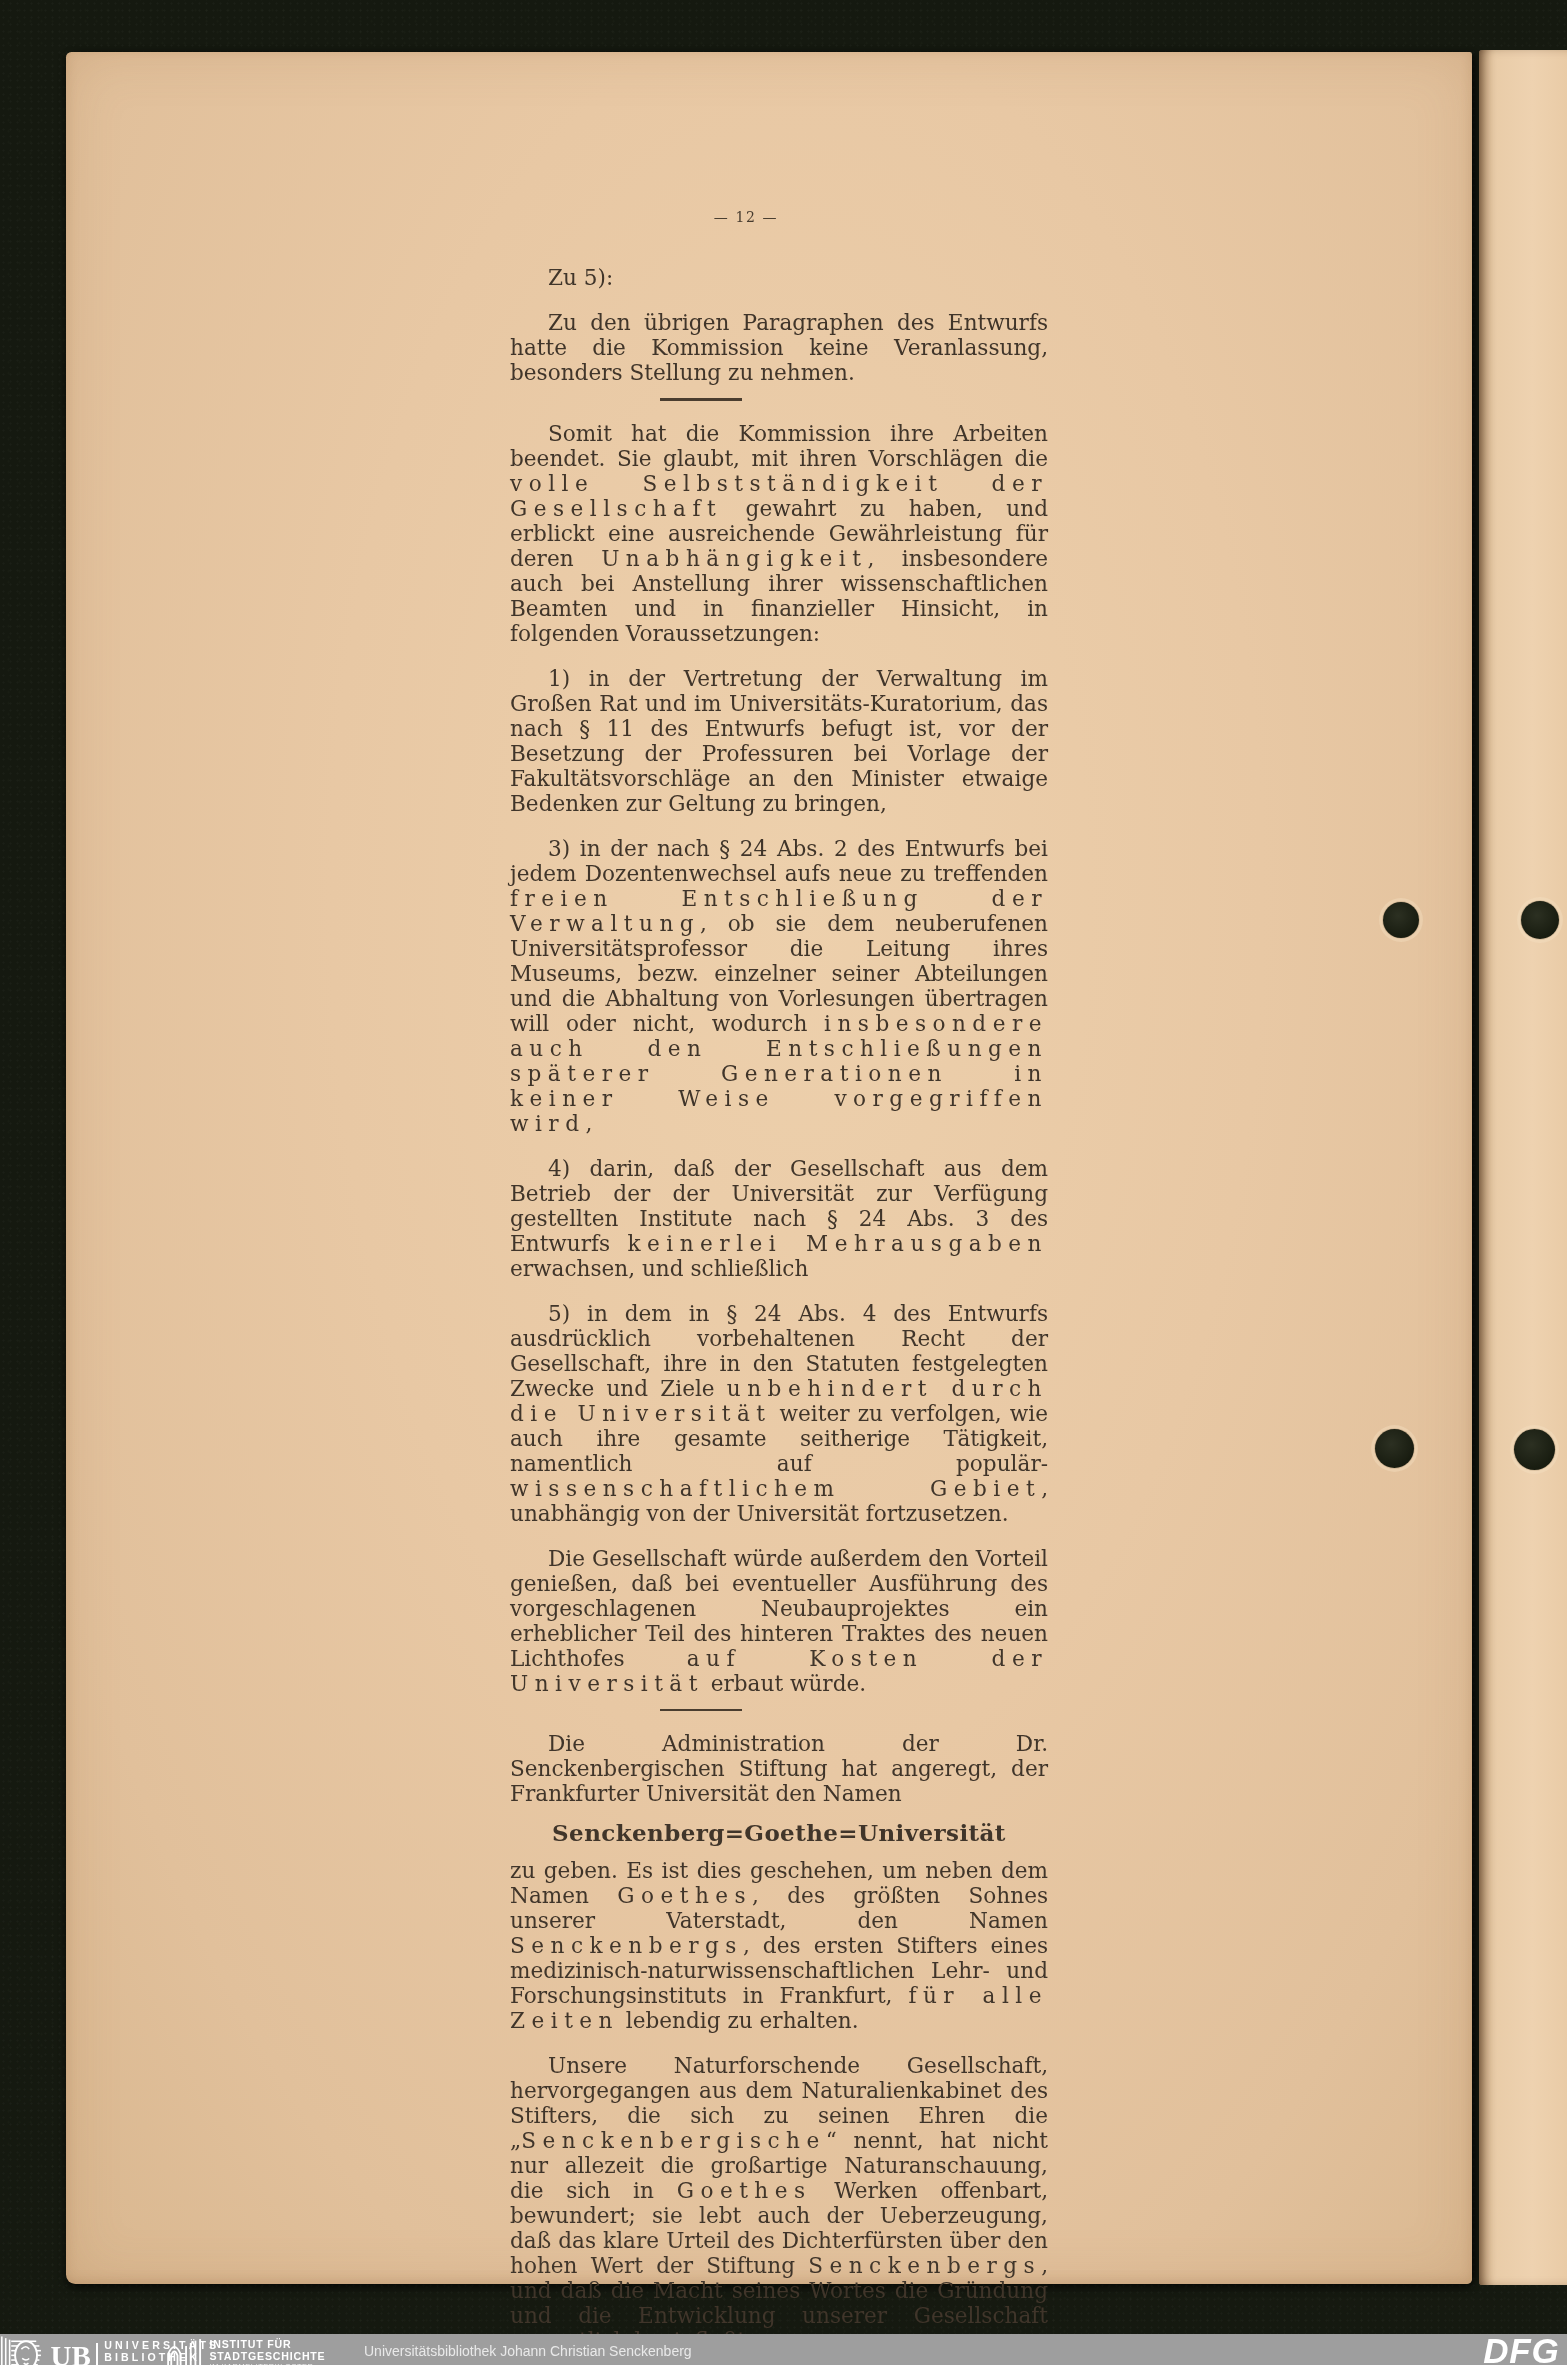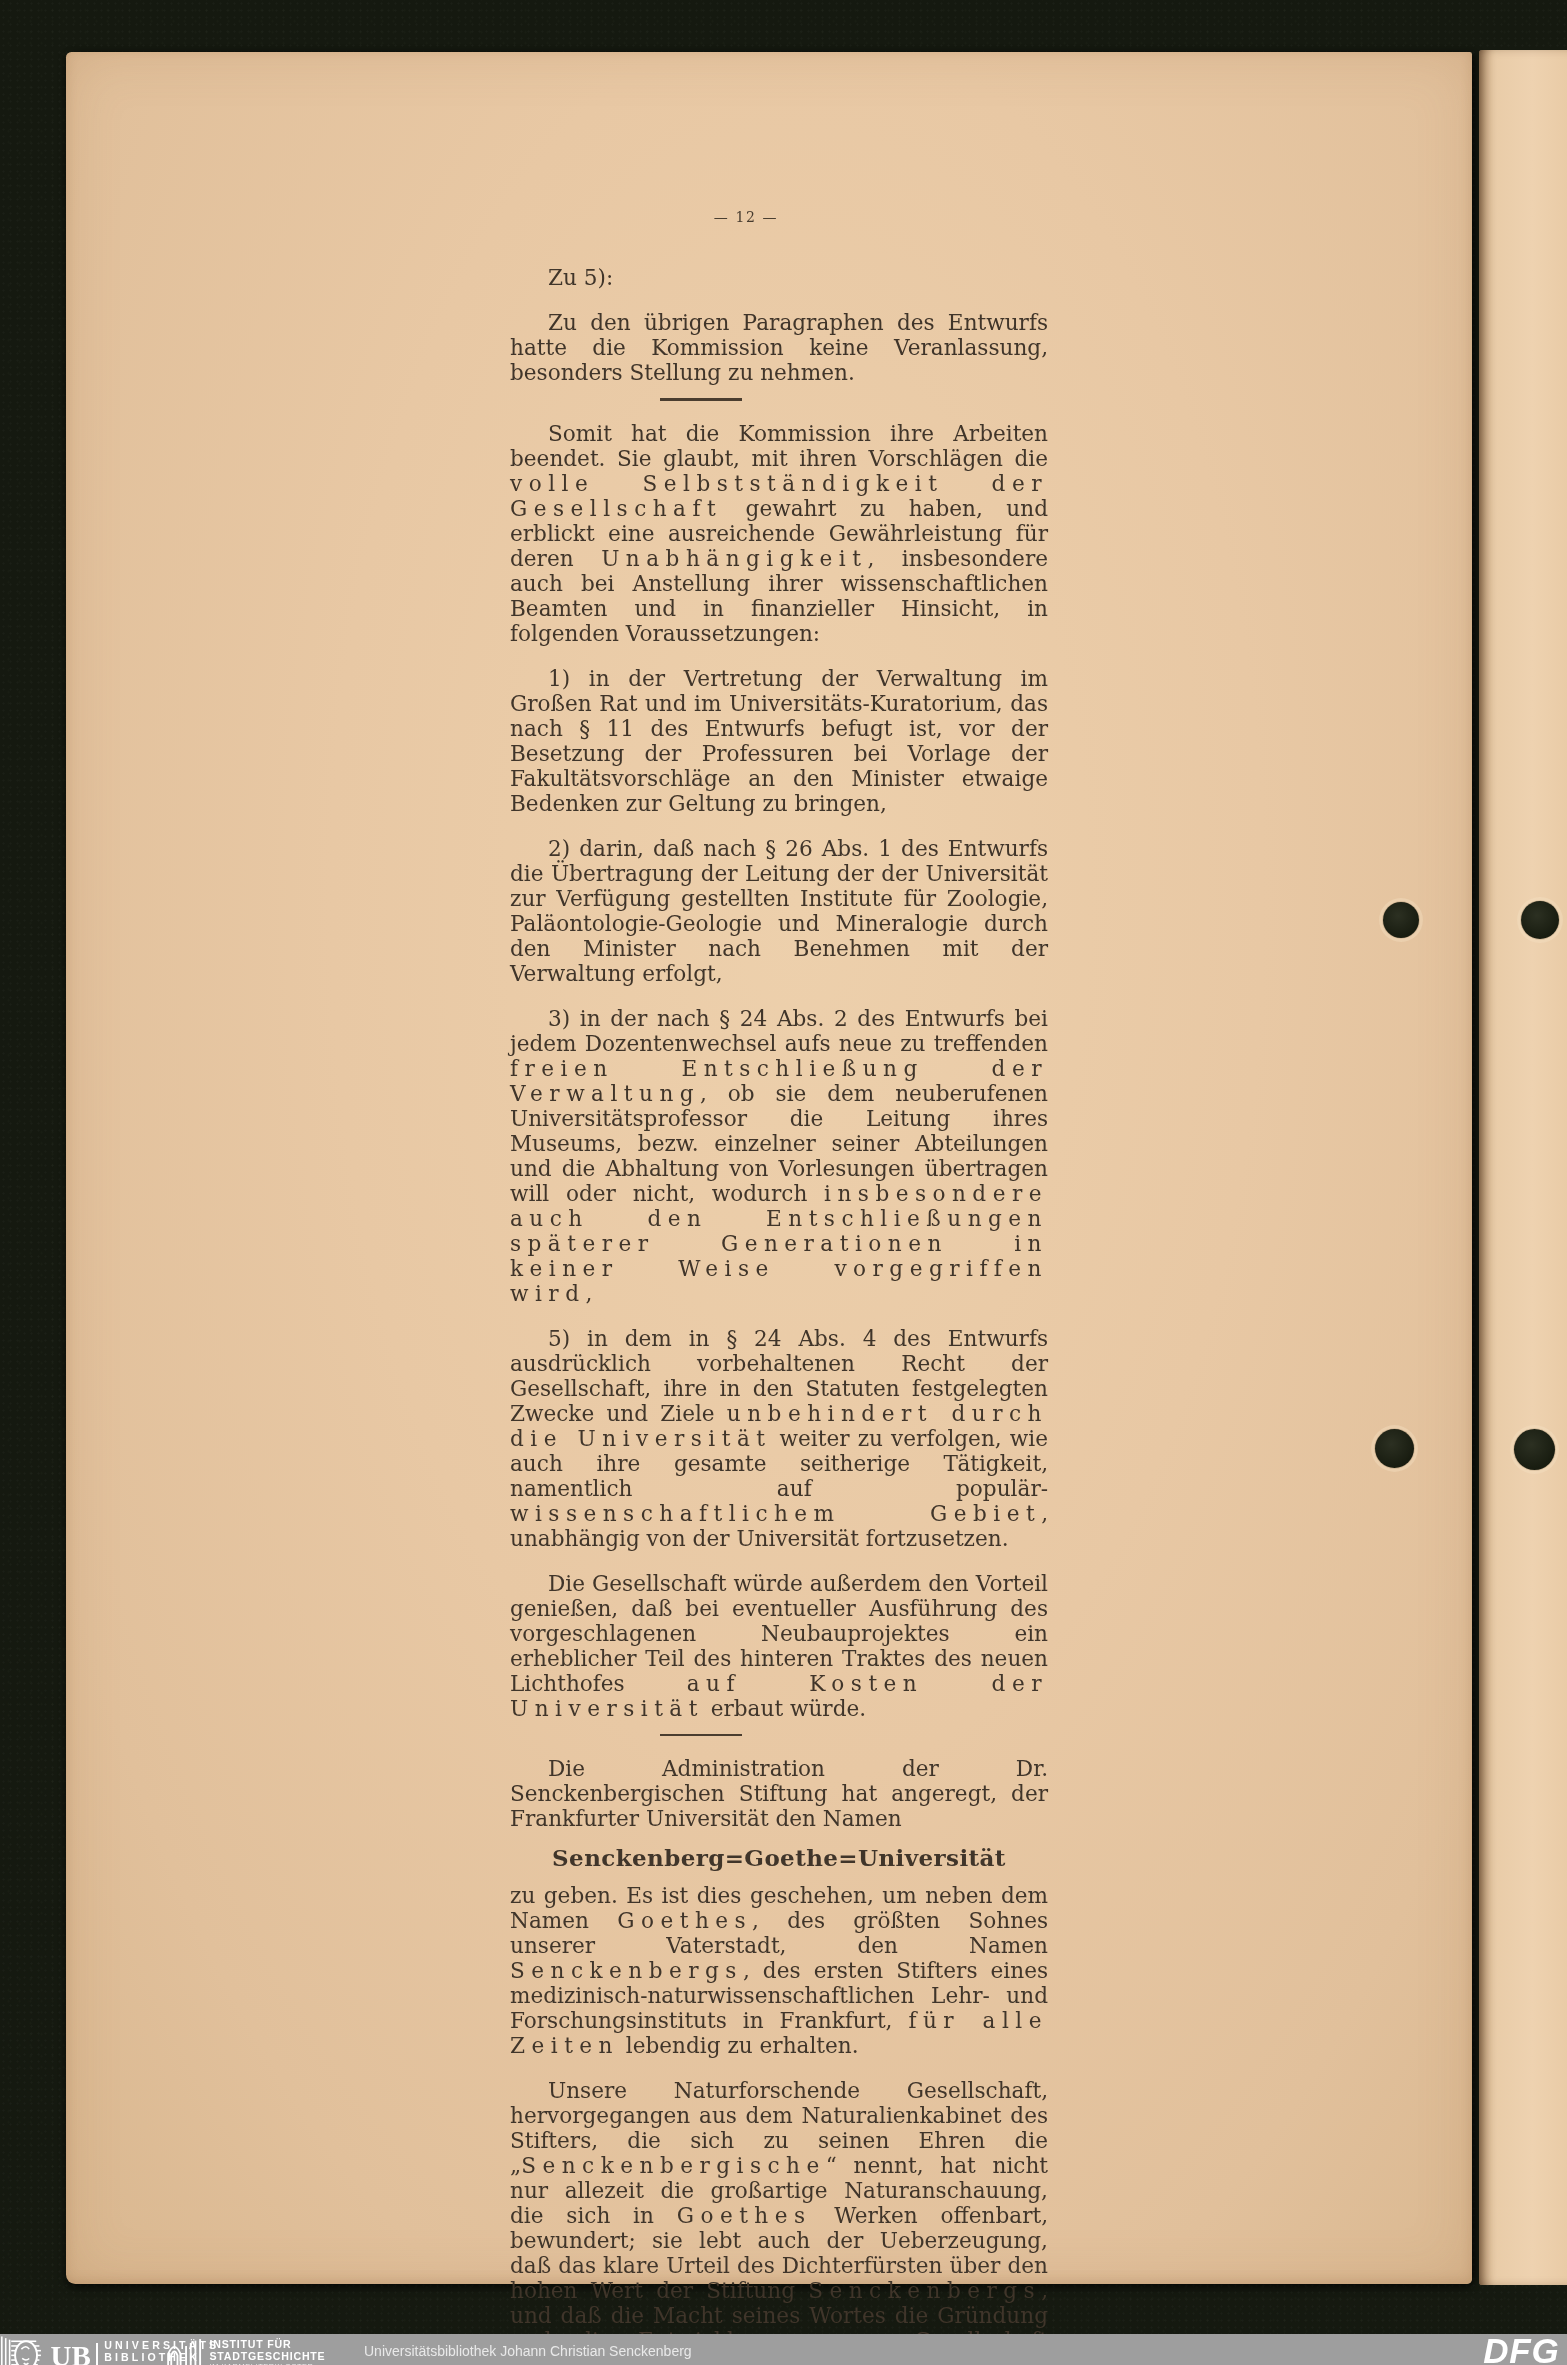--- a/index.html
+++ b/index.html
@@ -71,22 +71,22 @@
   <div class="page main-page">
     <div class="page-number">
       <span>—  12  —</span>
     </div>
     <div class="text-column" id="text-column">
         <p class="label"><span>Zu 5):</span></p>
         <p class="para indent"><span>Zu den übrigen Paragraphen des Entwurfs hatte die Kommission keine Veranlassung, besonders Stellung zu nehmen.</span></p>
         <div class="rule"></div>
         <p class="para indent"><span>Somit hat die Kommission ihre Arbeiten beendet. Sie glaubt, mit ihren Vorschlägen die </span><span class="sp">volle Selbstständigkeit der Gesellschaft</span><span> gewahrt zu haben, und erblickt eine ausreichende Gewährleistung für deren </span><span class="sp">Unabhängigkeit</span><span>, insbesondere auch bei Anstellung ihrer wissenschaftlichen Beamten und in finanzieller Hinsicht, in folgenden Voraussetzungen:</span></p>
         <p class="para indent"><span>1) in der Vertretung der Verwaltung im Großen Rat und im Universitäts-Kuratorium, das nach § 11 des Entwurfs befugt ist, vor der Besetzung der Professuren bei Vorlage der Fakultätsvorschläge an den Minister etwaige Bedenken zur Geltung zu bringen,</span></p>
-        <p class="para indent"><span>2) darin, daß nach § 26 Abs. 1 des Entwurfs die Übertragung der Leitung der der Universität zur Verfügung gestellten Institute für Zoologie, Paläontologie-Geologie und Mineralogie durch den Minister nach Benehmen mit der Verwaltung erfolgt,</span></p>
         <p class="para indent"><span>3) in der nach § 24 Abs. 2 des Entwurfs bei jedem Dozentenwechsel aufs neue zu treffenden </span><span class="sp">freien Entschließung der Verwaltung</span><span>, ob sie dem neuberufenen Universitätsprofessor die Leitung ihres Museums, bezw. einzelner seiner Abteilungen und die Abhaltung von Vorlesungen übertragen will oder nicht, wodurch </span><span class="sp">insbesondere auch den Entschließungen späterer Generationen in keiner Weise vorgegriffen wird</span><span>,</span></p>
+        <p class="para indent"><span>4) darin, daß der Gesellschaft aus dem Betrieb der der Universität zur Verfügung gestellten Institute nach § 24 Abs. 3 des Entwurfs </span><span class="sp">keinerlei Mehrausgaben</span><span> erwachsen, und schließlich</span></p>
         <p class="para indent"><span>5) in dem in § 24 Abs. 4 des Entwurfs ausdrücklich vorbehaltenen Recht der Gesellschaft, ihre in den Statuten festgelegten Zwecke und Ziele </span><span class="sp">unbehindert durch die Universität</span><span> weiter zu verfolgen, wie auch ihre gesamte seitherige Tätigkeit, namentlich auf populär-</span><span class="sp">wissenschaftlichem Gebiet</span><span>, unabhängig von der Universität fortzusetzen.</span></p>
         <p class="para indent"><span>Die Gesellschaft würde außerdem den Vorteil genießen, daß bei eventueller Ausführung des vorgeschlagenen Neubauprojektes ein erheblicher Teil des hinteren Traktes des neuen Lichthofes </span><span class="sp">auf Kosten der Universität</span><span> erbaut würde.</span></p>
         <div class="rule"></div>
         <p class="para indent"><span>Die Administration der Dr. Senckenbergischen Stiftung hat angeregt, der Frankfurter Universität den Namen</span></p>
         <p class="heading"><span>Senckenberg=Goethe=Universität</span></p>
         <p class="para"><span>zu geben. Es ist dies geschehen, um neben dem Namen </span><span class="sp">Goethes</span><span>, des größten Sohnes unserer Vaterstadt, den Namen </span><span class="sp">Senckenbergs</span><span>, des ersten Stifters eines medizinisch-naturwissenschaftlichen Lehr- und Forschungsinstituts in Frankfurt, </span><span class="sp">für alle Zeiten</span><span> lebendig zu erhalten.</span></p>
         <p class="para indent"><span>Unsere Naturforschende Gesellschaft, hervorgegangen aus dem Naturalienkabinet des Stifters, die sich zu seinen Ehren die „</span><span class="sp">Senckenbergische</span><span>“ nennt, hat nicht nur allezeit die großartige Naturanschauung, die sich in </span><span class="sp">Goethes</span><span> Werken offenbart, bewundert; sie lebt auch der Ueberzeugung, daß das klare Urteil des Dichterfürsten über den hohen Wert der Stiftung </span><span class="sp">Senckenbergs</span><span>, und daß die Macht seines Wortes die Gründung und die Entwicklung unserer Gesellschaft wesentlich beeinflußt</span></p>
       </div>
     <div class="hole" style="left:1317px;top:850px;width:36px;height:36px;"></div>
     <div class="hole" style="left:1309px;top:1377px;width:39px;height:39px;"></div>

